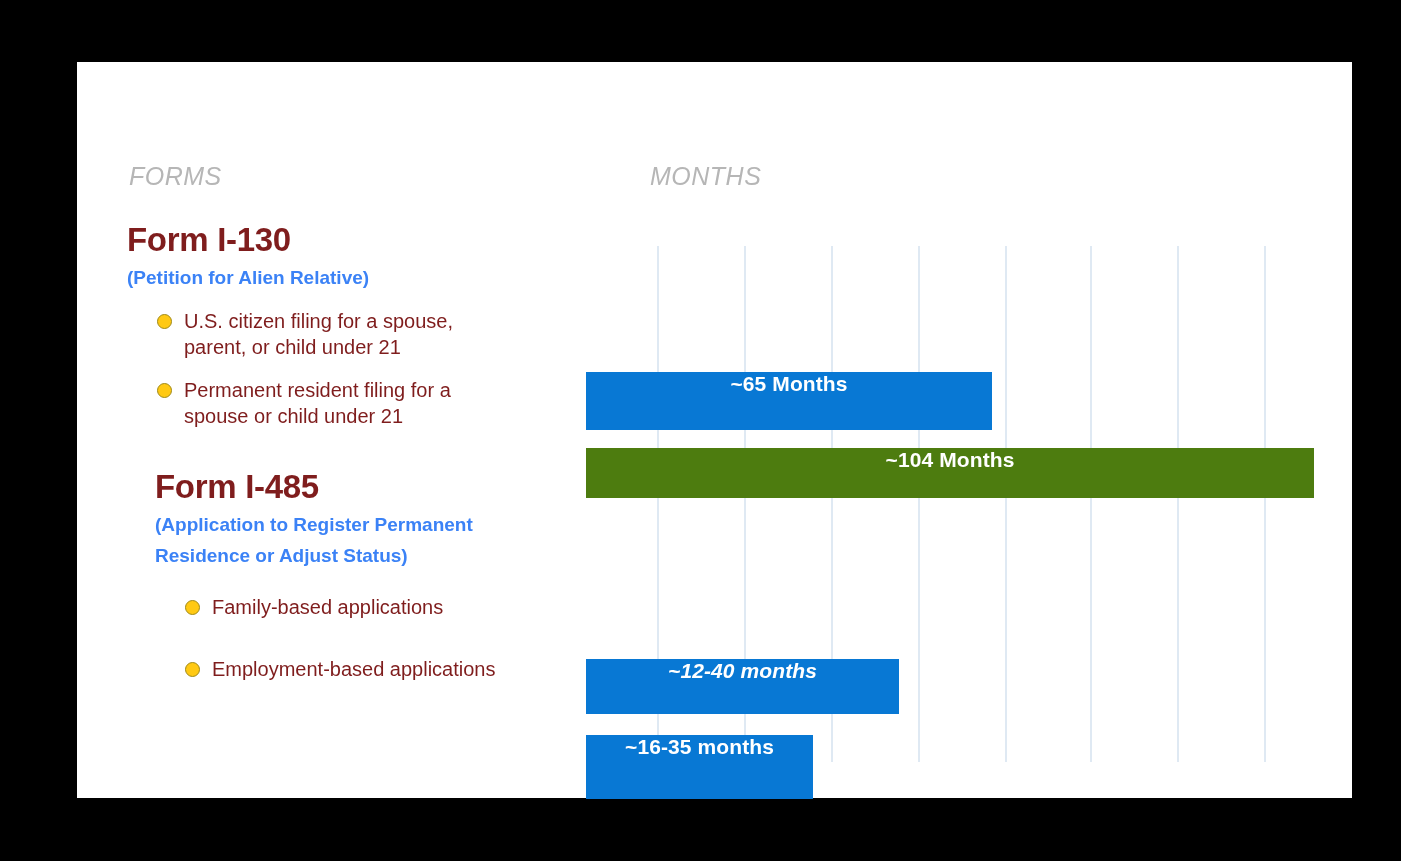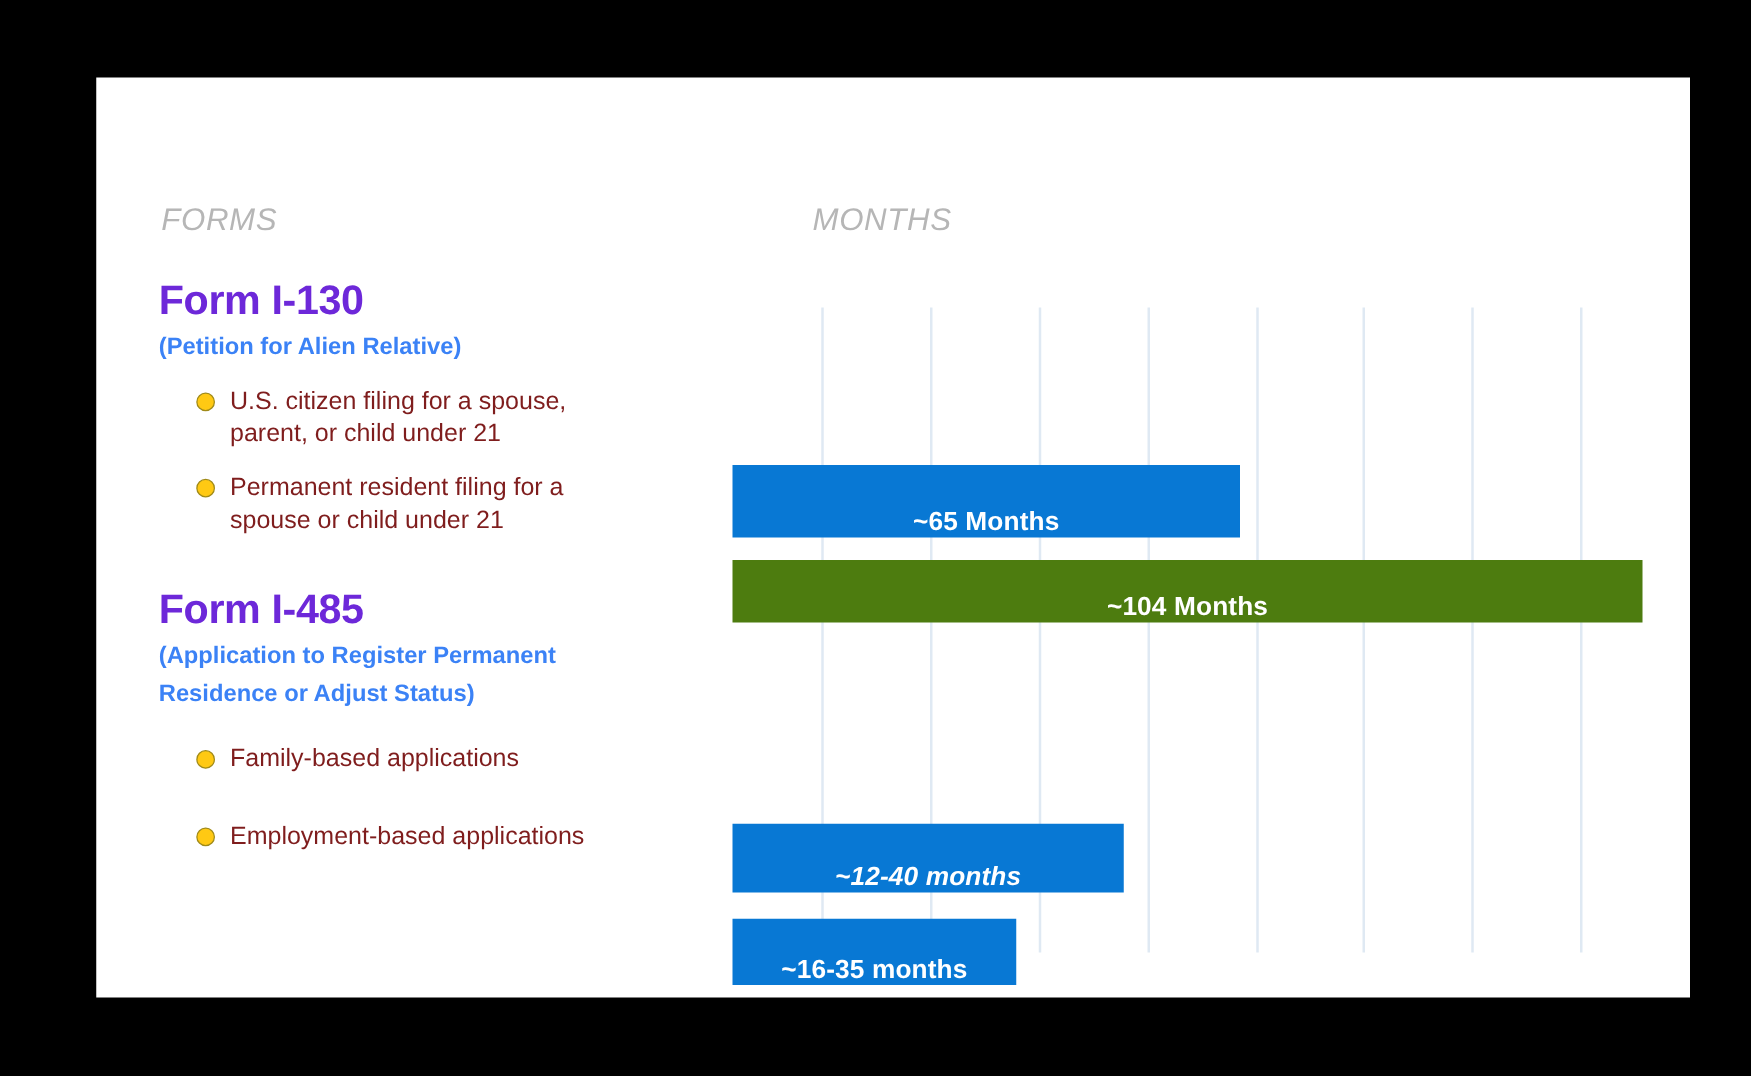--- a/index.html
+++ b/index.html
@@ -45,21 +45,21 @@
   .left-col {
     position: absolute;
     left: 50px;
     top: 160px;
     width: 460px;
   }
   .form-block { position: relative; }
   .form-title {
     font-size: 33px;
     font-weight: bold;
-    color: #6d28d9;
+    color: #7f1d1d;
     letter-spacing: -0.3px;
     line-height: 1.12;
     white-space: nowrap;
   }
   .form-subtitle {
     font-size: 19px;
     font-weight: bold;
     color: #3b82f6;
     line-height: 1.62;
     margin-top: 4px;
@@ -85,21 +85,21 @@
   }
   .bullet-text {
     font-size: 20px;
     color: #7f1d1d;
     line-height: 1.32;
     max-width: 300px;
   }
 
   
   #block-i130 { margin-bottom: 0; }
-  #block-i485 { margin-top: 40px; }
+  #block-i485 { margin-top: 40px; margin-left: 28px; }
   #block-i485 .bullets { margin-top: 22px; }
   #block-i485 .bullet-row { margin-bottom: 36px; }
 
   
   .chart {
     position: absolute;
     left: 509px;   
     top: 184px;
     width: 766px;
     height: 520px;
@@ -123,21 +123,21 @@
     position: absolute;
     left: 0;
     top: 0;
     width: 100%;
     height: 100%;
   }
   .bar {
     position: absolute;
     background: #0878D4;
     display: flex;
-    align-items: flex-end;
+    align-items: flex-start;
     justify-content: center;
     box-sizing: border-box;
   }
   .bar-label {
     color: #ffffff;
     font-weight: bold;
     font-size: 21px;
     white-space: nowrap;
     letter-spacing: 0.1px;
   }
@@ -199,19 +199,19 @@
     <div class="bars" id="bars">
         <div class="bar" style="left: 0px; top: 126px; width: 406px; height: 58px; background: rgb(8, 120, 212);">
           <span class="bar-label">~65 Months</span>
         </div>
         <div class="bar" style="left: 0px; top: 202px; width: 728px; height: 50px; background: #4d7c0f;">
           <span class="bar-label">~104 Months</span>
         </div>
         <div class="bar" style="left: 0px; top: 413px; width: 313px; height: 55px; background: rgb(8, 120, 212); font-style: italic;">
           <span class="bar-label">~12-40 months</span>
         </div>
-        <div class="bar" style="left: 0px; top: 489px; width: 227px; height: 53px; background: rgb(8, 120, 212);">
+        <div class="bar" style="left: 0px; top: 489px; width: 227px; height: 64px; background: rgb(8, 120, 212);">
           <span class="bar-label">~16-35 months</span>
         </div>
       </div>
   </div>
 
 </div>
 
 </body></html>

